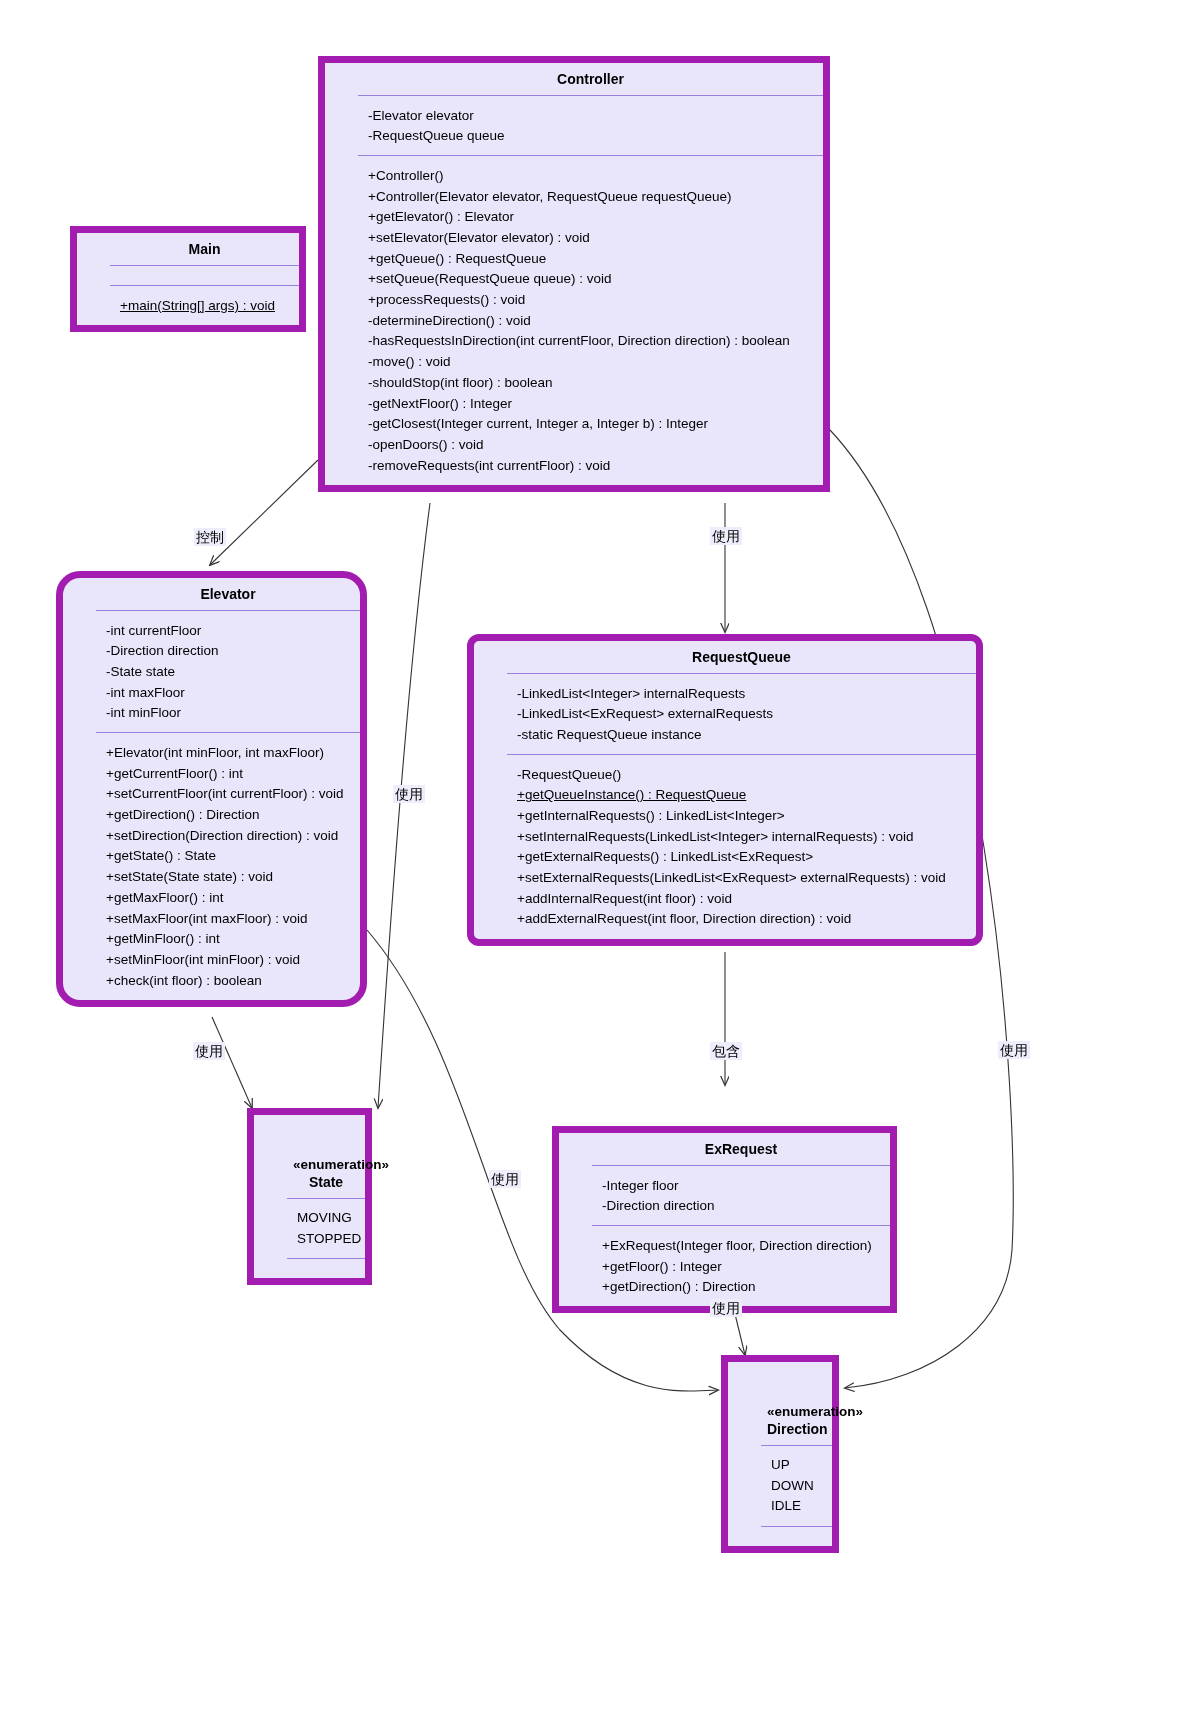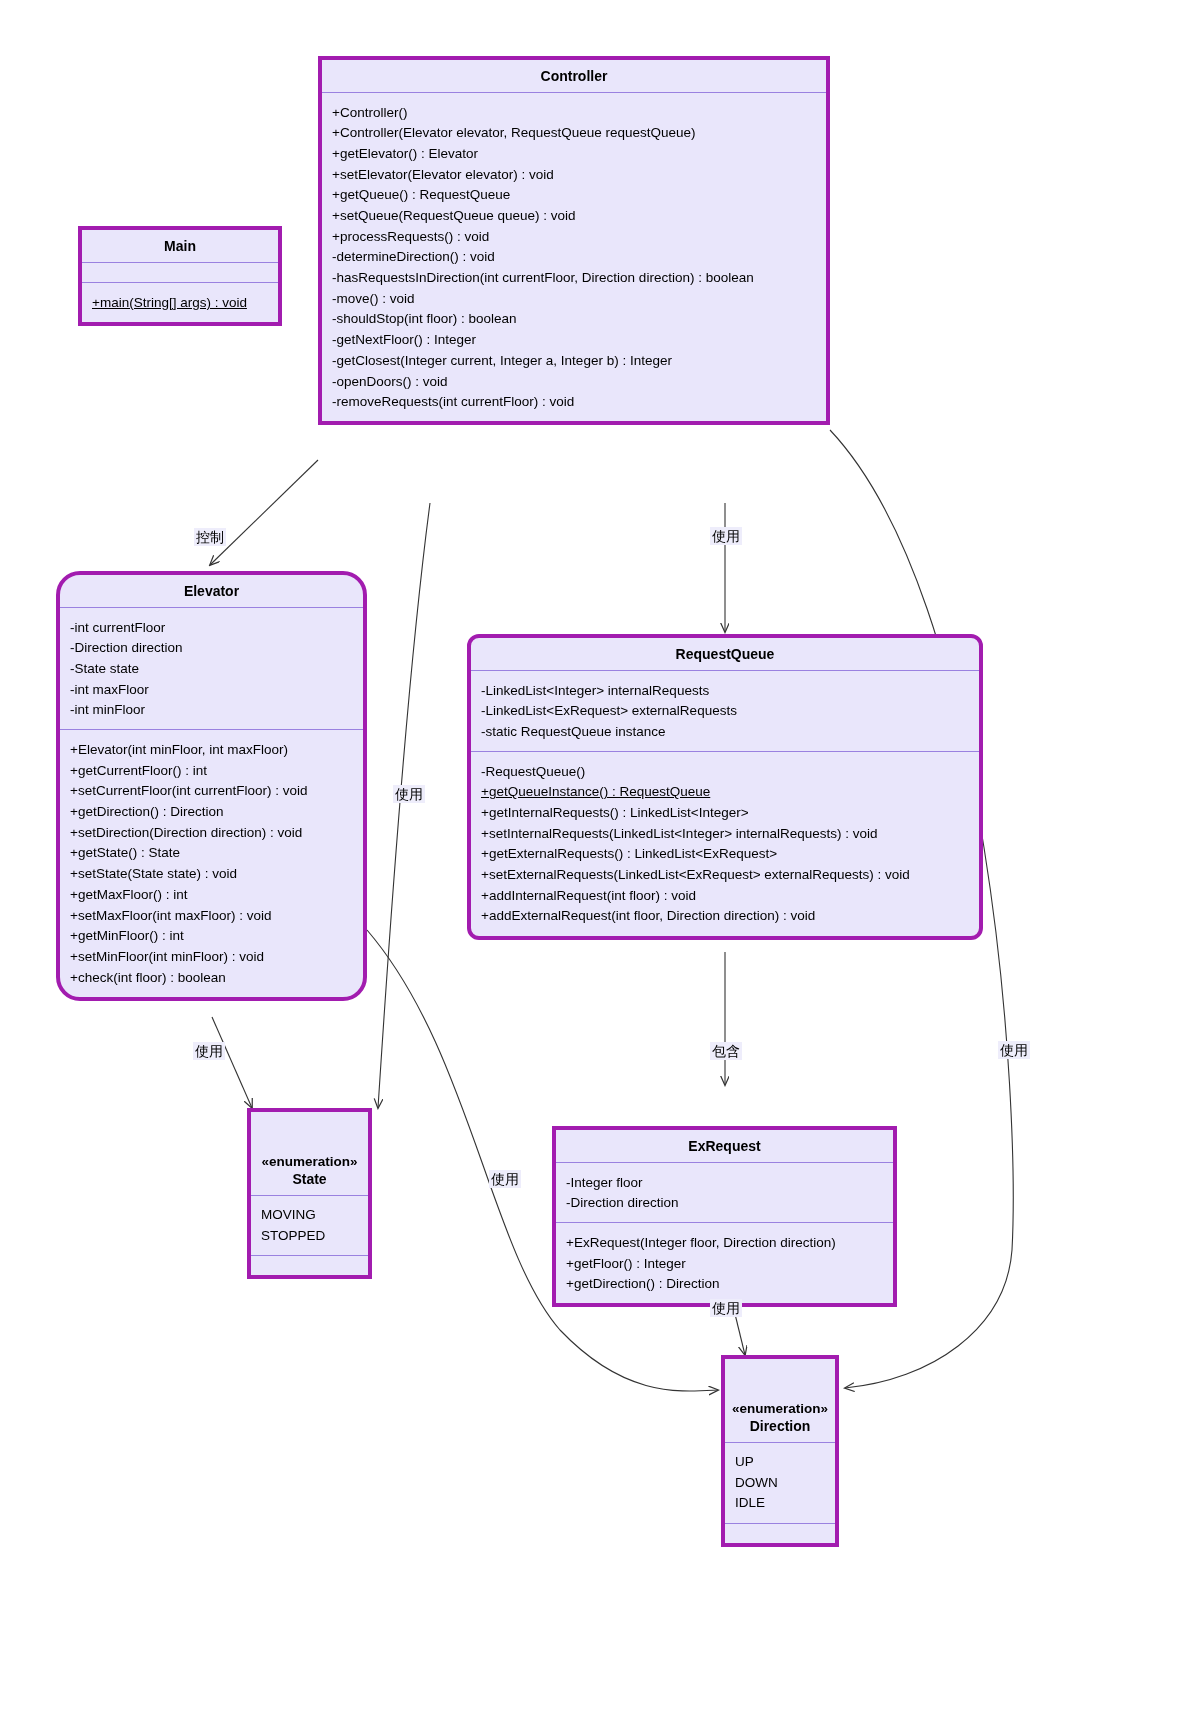--- a/index.html
+++ b/index.html
@@ -23,23 +23,24 @@
     left: 0;
     top: 0;
     width: 1184px;
     height: 1714px;
     pointer-events: none;
   }
   .uml-class {
     position: absolute;
     box-sizing: border-box;
     background: #e9e6fb;
-    border: 4px solid #a21caf;
+    border: 7px solid #a21caf;
     font-size: 13.5px;
     line-height: 1;
+    padding-left: 33px;
   }
   .uml-title {
     text-align: center;
     font-weight: bold;
     font-size: 14px;
     padding: 9px 6px 9px 6px;
     box-sizing: border-box;
   }
   .uml-title .stereo {
     display: block;
@@ -105,30 +106,34 @@
 
     <path d="M 212,1017 L 252,1108" fill="none" stroke="#333333" stroke-width="1.1" marker-end="url(#arrow)"></path>
 
     <path d="M 367,930 C 470,1050 490,1250 560,1330 C 625,1398 680,1392 718,1390" fill="none" stroke="#333333" stroke-width="1.1" marker-end="url(#arrow)"></path>
 
     <path d="M 725,952 L 725,1085" fill="none" stroke="#333333" stroke-width="1.1" marker-end="url(#arrow)"></path>
 
     <path d="M 725,1273 L 745,1355" fill="none" stroke="#333333" stroke-width="1.1" marker-end="url(#arrow)"></path>
   </svg>
 
-  <div class="uml-class" style="left:78px; top:226px; width:204px;">
+  <div class="uml-class" style="left:70px; top:226px; width:236px;">
     <div class="uml-title">Main</div>
     <div class="uml-sec empty"></div>
     <div class="uml-sec">
       <div class="uml-row static">+main(String[] args) : void</div>
     </div>
   </div>
 
   <div class="uml-class" style="left:318px; top:56px; width:512px;">
     <div class="uml-title">Controller</div>
+    <div class="uml-sec">
+      <div class="uml-row">-Elevator elevator</div>
+      <div class="uml-row">-RequestQueue queue</div>
+    </div>
     <div class="uml-sec">
       <div class="uml-row">+Controller()</div>
       <div class="uml-row">+Controller(Elevator elevator, RequestQueue requestQueue)</div>
       <div class="uml-row">+getElevator() : Elevator</div>
       <div class="uml-row">+setElevator(Elevator elevator) : void</div>
       <div class="uml-row">+getQueue() : RequestQueue</div>
       <div class="uml-row">+setQueue(RequestQueue queue) : void</div>
       <div class="uml-row">+processRequests() : void</div>
       <div class="uml-row">-determineDirection() : void</div>
       <div class="uml-row">-hasRequestsInDirection(int currentFloor, Direction direction) : boolean</div>

